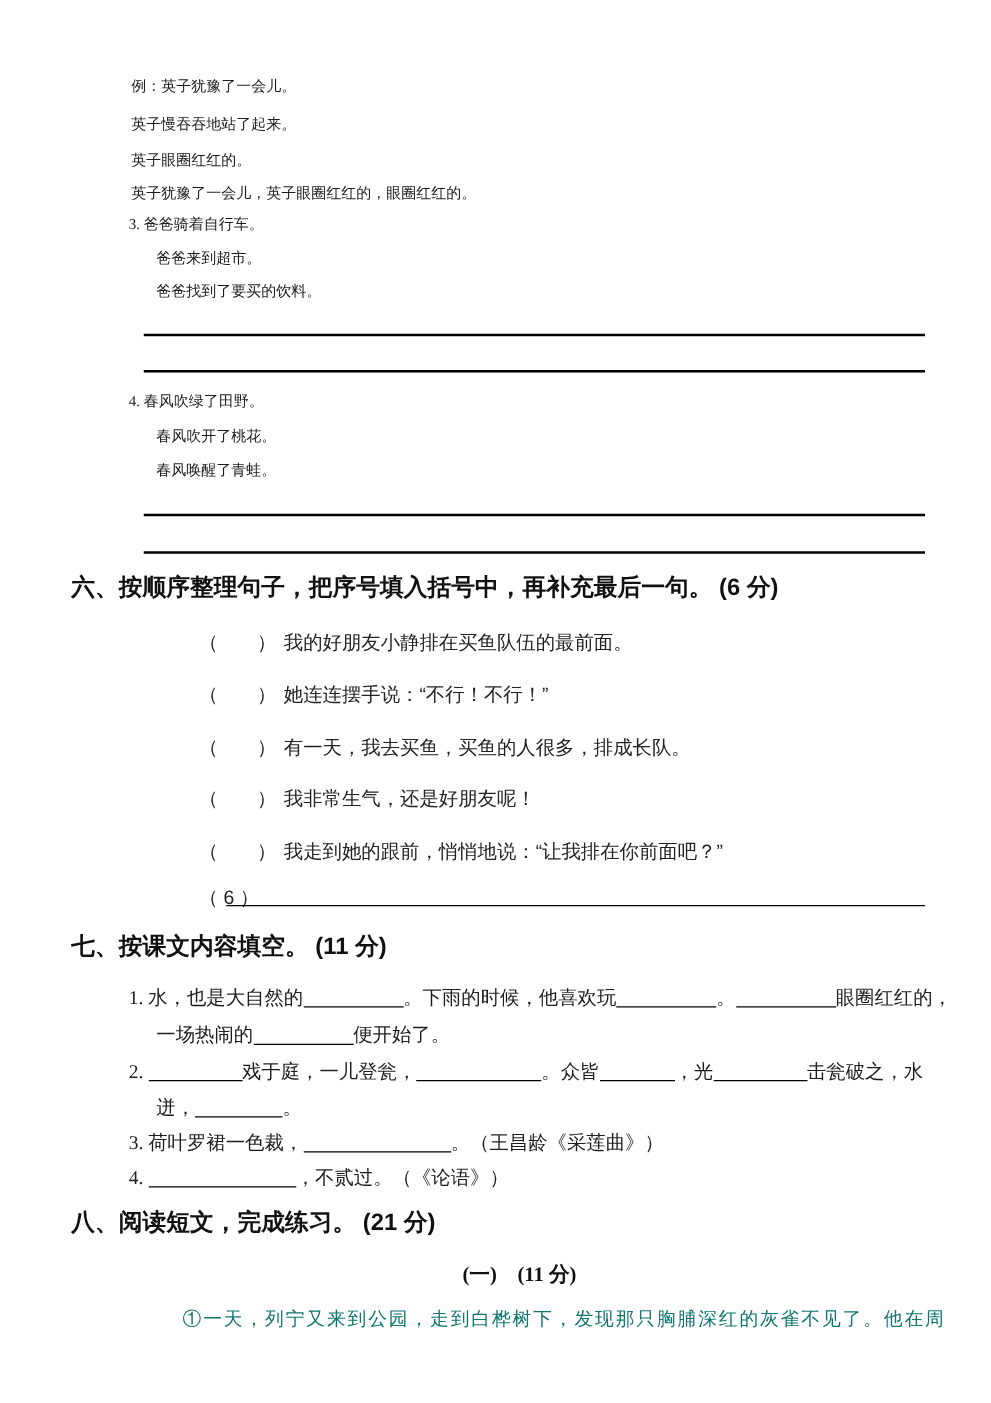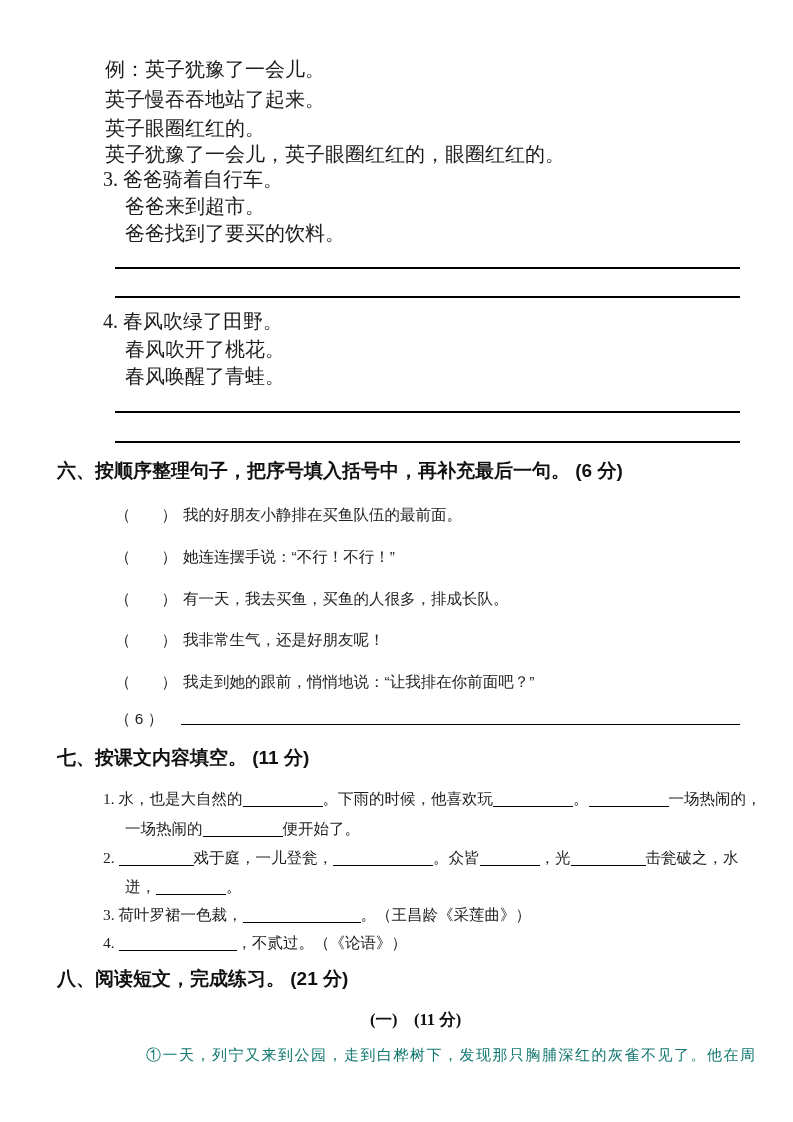--- a/index.html
+++ b/index.html
@@ -12,32 +12,33 @@
     overflow: hidden;
     font-family: "Liberation Serif", "DejaVu Serif", serif;
   }
   .line {
     position: absolute;
     white-space: nowrap;
     line-height: 20px;
   }
   .songti {
     font-family: "Liberation Serif", "DejaVu Serif", serif;
-    font-size: 20px;
+    font-size: 12px;
     color: #1c1c1c;
   }
   .songti-big {
     font-family: "Liberation Serif", "DejaVu Serif", serif;
     font-size: 15.5px;
     color: #1c1c1c;
   }
   .heiti {
     font-family: "Liberation Sans", "DejaVu Sans", sans-serif;
     font-size: 15.5px;
     color: #222222;
+    margin-left: 44px;
   }
   .heading {
     font-family: "Liberation Sans", "DejaVu Sans", sans-serif;
     font-size: 19px;
     font-weight: bold;
     color: #111111;
     line-height: 24px;
     text-align: right;
   }
   .part-heading {
@@ -105,21 +106,21 @@
   </div>
   <div class="line heiti" style="left:115px; top:672px">
     <span class="bracket">（　　）</span><span>我走到她的跟前，悄悄地说：“让我排在你前面吧？”</span>
   </div>
 
   <div class="line heiti" style="left:115px; top:709px">（ 6 ）</div>
   <div class="answer-line" style="left:181px; top:724px; width:559px; border-top-width:1.5px"></div>
 
   <div class="line heading" style="left:57px; top:746px">七、按课文内容填空。 (11 分)</div>
 
-  <div class="line songti-big" style="left:103px; top:789px"><span>1. 水，也是大自然的</span><span class="blank" style="width: 80px;"></span><span>。下雨的时候，他喜欢玩</span><span class="blank" style="width: 80px;"></span><span>。</span><span class="blank" style="width: 80px;"></span><span>一场热闹的，</span></div>
+  <div class="line songti-big" style="left:103px; top:789px"><span>1. 水，也是大自然的</span><span class="blank" style="width: 80px;"></span><span>。下雨的时候，他喜欢玩</span><span class="blank" style="width: 80px;"></span><span>。</span><span class="blank" style="width: 80px;"></span><span>眼圈红红的，</span></div>
   <div class="line songti-big" style="left:125px; top:819px"><span>一场热闹的</span><span class="blank" style="width: 80px;"></span><span>便开始了。</span></div>
   <div class="line songti-big" style="left:103px; top:848px"><span>2. </span><span class="blank" style="width: 75px;"></span><span>戏于庭，一儿登瓮，</span><span class="blank" style="width: 100px;"></span><span>。众皆</span><span class="blank" style="width: 60px;"></span><span>，光</span><span class="blank" style="width: 75px;"></span><span>击瓮破之，水</span></div>
   <div class="line songti-big" style="left:125px; top:877px"><span>迸，</span><span class="blank" style="width: 70px;"></span><span>。</span></div>
   <div class="line songti-big" style="left:103px; top:905px"><span>3. 荷叶罗裙一色裁，</span><span class="blank" style="width: 118px;"></span><span>。（王昌龄《采莲曲》）</span></div>
   <div class="line songti-big" style="left:103px; top:933px"><span>4. </span><span class="blank" style="width: 118px;"></span><span>，不贰过。（《论语》）</span></div>
 
   <div class="line heading" style="left:57px; top:967px">八、阅读短文，完成练习。 (21 分)</div>
   <div class="line part-heading" style="left:370px; top:1010px">(一)　(11 分)</div>
   <div class="line kaiti" style="left:146px; top:1045px">①一天，列宁又来到公园，走到白桦树下，发现那只胸脯深红的灰雀不见了。他在周</div>
 

